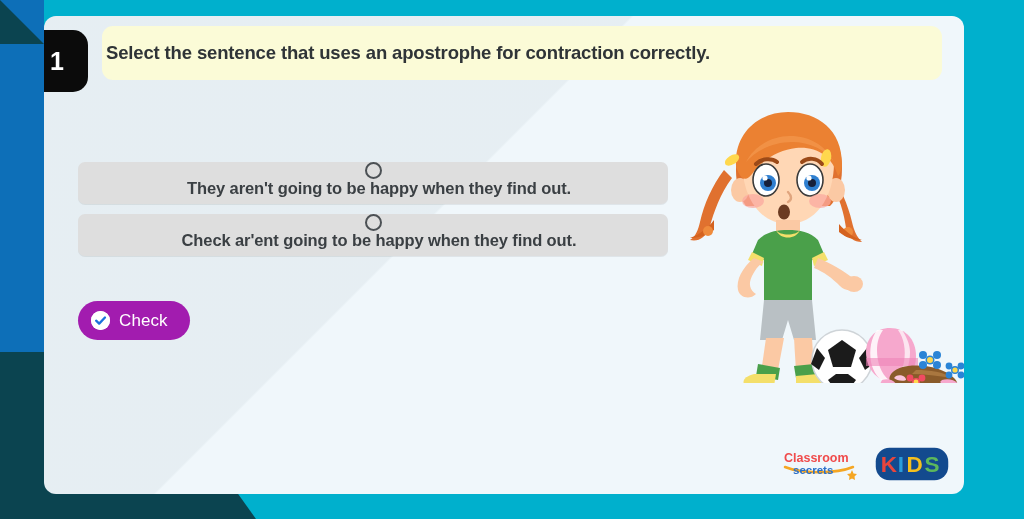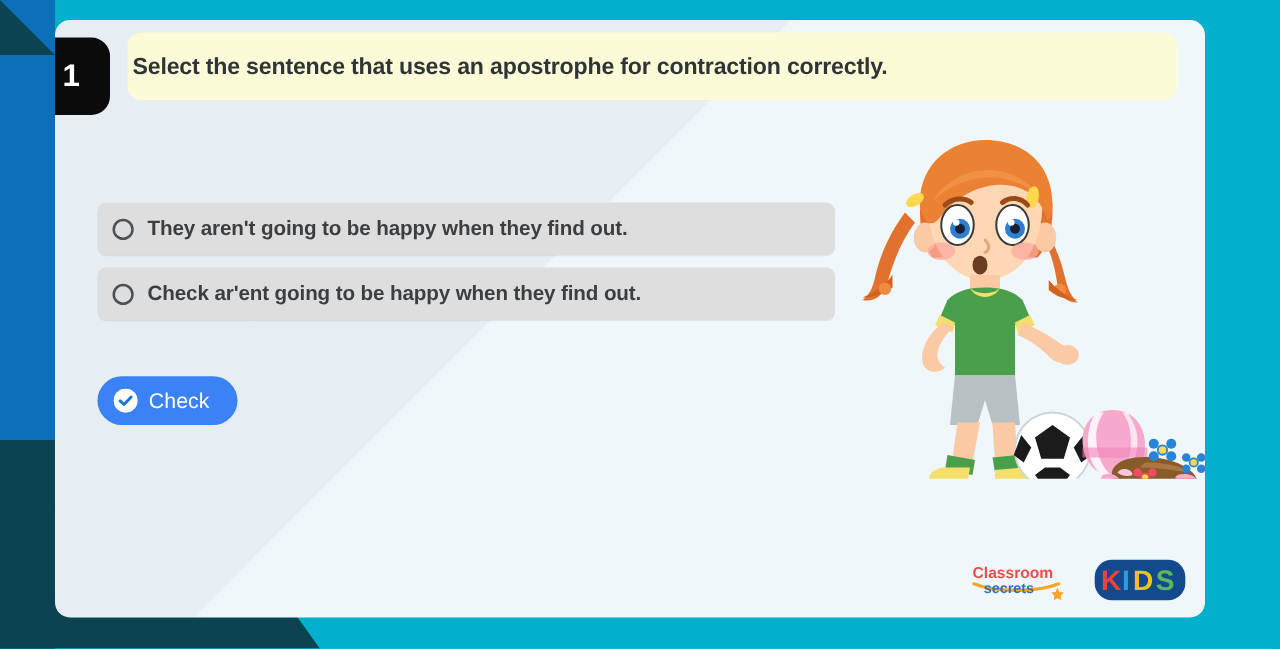--- a/index.html
+++ b/index.html
@@ -46,50 +46,51 @@
   .qbanner-text{
     font-size:18.5px;font-weight:bold;color:#2f3437;letter-spacing:-0.15px;
   }
 
   
   .options{position:absolute;left:34px;top:146px;width:590px;}
   .option{
     position:relative;height:42px;background:#dedede;border-radius:7px;
     margin-bottom:10px;display:flex;align-items:center;padding-left:12px;
     box-shadow:0 1px 0 rgba(0,0,0,0.07);
+    flex-direction:column;
   }
   .radio{
     width:17px;height:17px;border:2px solid #4c5155;border-radius:50%;
     flex:0 0 auto;margin-right:11px;background:transparent;box-sizing:border-box;
   }
   .option-text{
     font-size:16.5px;font-weight:bold;color:#3a3f43;letter-spacing:-0.1px;
     white-space:nowrap;
   }
 
   
   .check-btn{
     position:absolute;left:34px;top:285px;
-    height:39px;background:#3b82f6;border-radius:20px;
+    height:39px;background:#a21caf;border-radius:20px;
     display:inline-flex;align-items:center;padding:0 22px 0 13px;
     cursor:pointer;
   }
   .check-ico{
     width:19px;height:19px;border-radius:50%;background:#ffffff;
     display:flex;align-items:center;justify-content:center;margin-right:9px;flex:0 0 auto;
   }
   .check-ico svg{display:block;}
   .check-label{color:#ffffff;font-size:17px;letter-spacing:0.1px;}
 
   
   .illus{position:absolute;left:640px;top:92px;width:280px;height:275px;}
   .illus svg{display:block;width:100%;height:100%;}
 
   
-  .logos{position:absolute;right:12px;bottom:10px;display:flex;align-items:center;gap:16px;}
+  .logos{position:absolute;right:12px;bottom:10px;display:flex;align-items:center;gap:10px;}
   .cs-logo{width:80px;height:32px;}
   .kids-logo{width:80px;height:40px;}
   .cs-logo svg,.kids-logo svg{display:block;width:100%;height:100%;}
 </style>
 </head>
 <body>
 
 <div class="stage">
 
   <div class="frame-cyan"></div>

